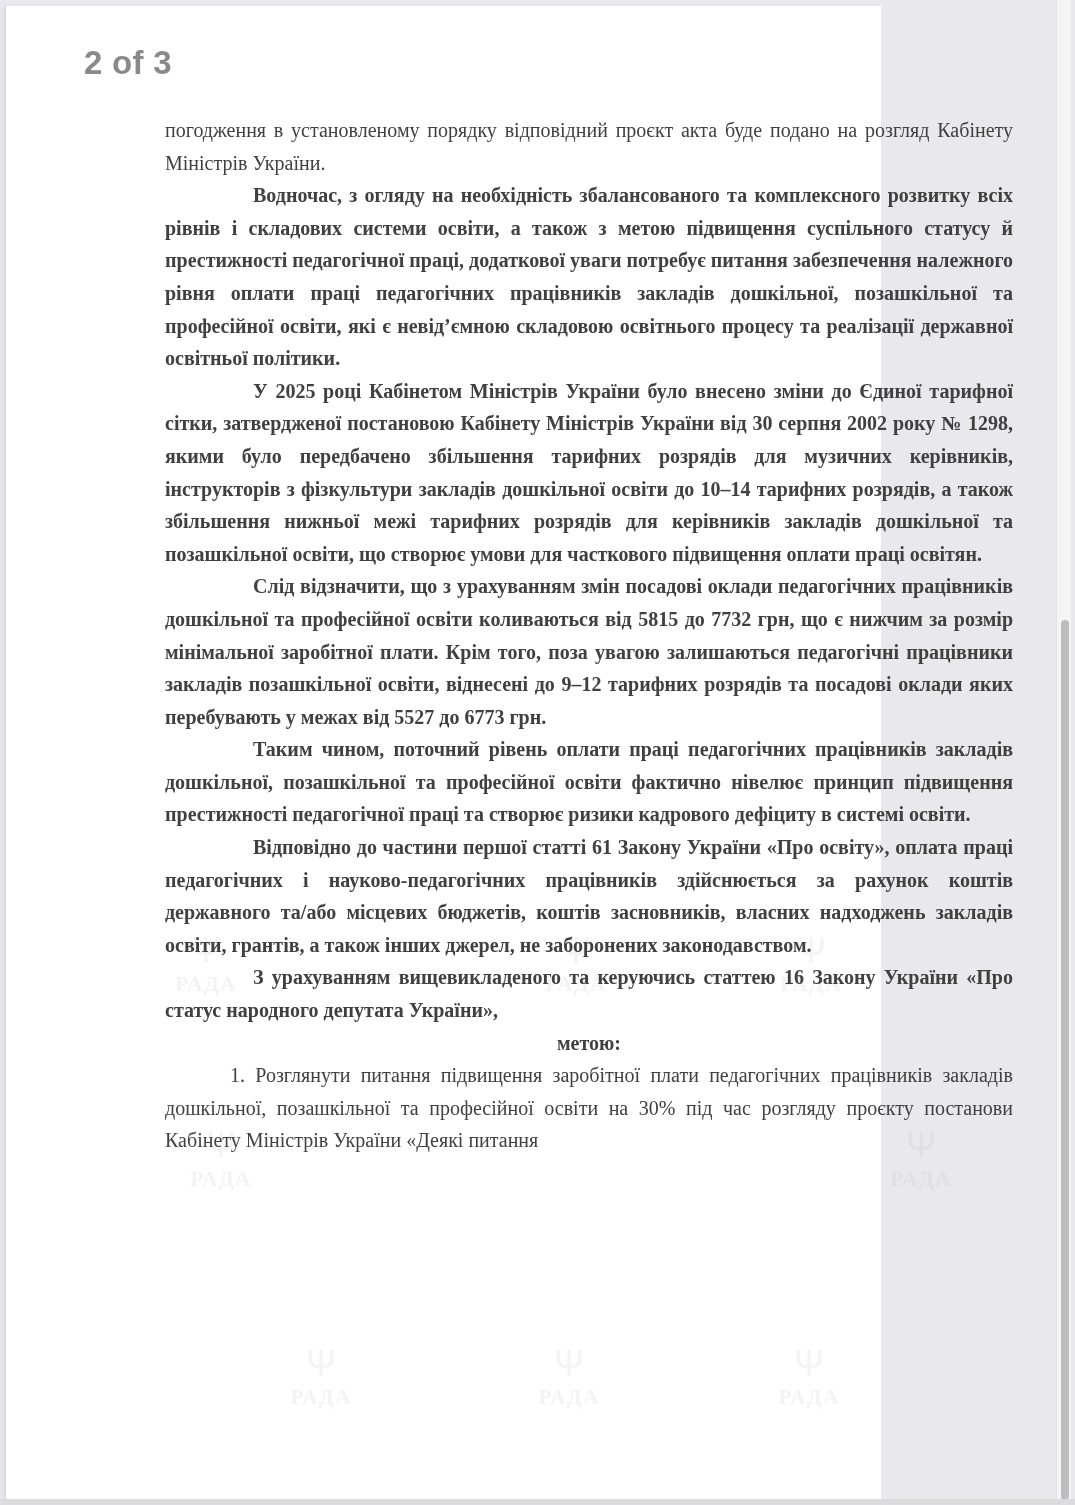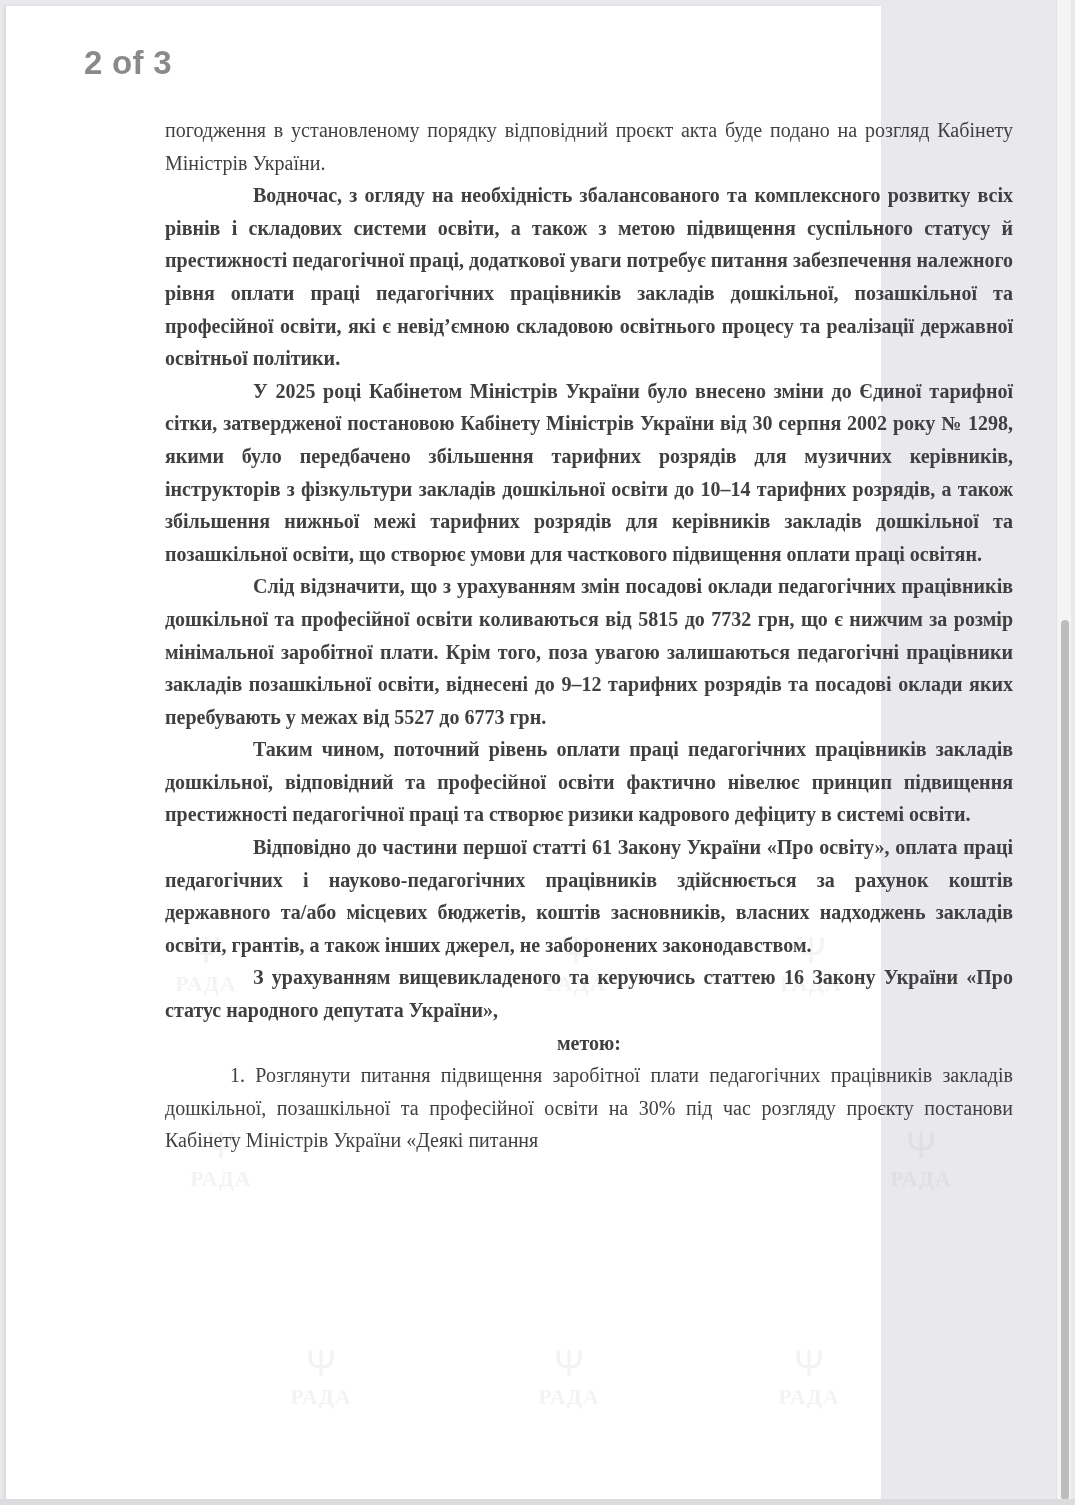--- a/index.html
+++ b/index.html
@@ -92,21 +92,21 @@
         <div class="trident">Ψ</div>
         <div class="wm-text">РАДА</div>
       </div>
   </div>
 
   <div class="doc">
     <p class="plain">погодження в установленому порядку відповідний проєкт акта буде подано на розгляд Кабінету Міністрів України.</p>
     <p class="indent">Водночас, з огляду на необхідність збалансованого та комплексного розвитку всіх рівнів і складових системи освіти, а також з метою підвищення суспільного статусу й престижності педагогічної праці, додаткової уваги потребує питання забезпечення належного рівня оплати праці педагогічних працівників закладів дошкільної, позашкільної та професійної освіти, які є невід’ємною складовою освітнього процесу та реалізації державної освітньої політики.</p>
     <p class="indent">У 2025 році Кабінетом Міністрів України було внесено зміни до Єдиної тарифної сітки, затвердженої постановою Кабінету Міністрів України від 30 серпня 2002 року № 1298, якими було передбачено збільшення тарифних розрядів для музичних керівників, інструкторів з фізкультури закладів дошкільної освіти до 10–14 тарифних розрядів, а також збільшення нижньої межі тарифних розрядів для керівників закладів дошкільної та позашкільної освіти, що створює умови для часткового підвищення оплати праці освітян.</p>
     <p class="indent">Слід відзначити, що з урахуванням змін посадові оклади педагогічних працівників дошкільної та професійної освіти коливаються від 5815 до 7732 грн, що є нижчим за розмір мінімальної заробітної плати. Крім того, поза увагою залишаються педагогічні працівники закладів позашкільної освіти, віднесені до 9–12 тарифних розрядів та посадові оклади яких перебувають у межах від 5527 до 6773 грн.</p>
-    <p class="indent">Таким чином, поточний рівень оплати праці педагогічних працівників закладів дошкільної, відповідний та професійної освіти фактично нівелює принцип підвищення престижності педагогічної праці та створює ризики кадрового дефіциту в системі освіти.</p>
+    <p class="indent">Таким чином, поточний рівень оплати праці педагогічних працівників закладів дошкільної, позашкільної та професійної освіти фактично нівелює принцип підвищення престижності педагогічної праці та створює ризики кадрового дефіциту в системі освіти.</p>
     <p class="indent">Відповідно до частини першої статті 61 Закону України «Про освіту», оплата праці педагогічних і науково-педагогічних працівників здійснюється за рахунок коштів державного та/або місцевих бюджетів, коштів засновників, власних надходжень закладів освіти, грантів, а також інших джерел, не заборонених законодавством.</p>
     <p class="indent">З урахуванням вищевикладеного та керуючись статтею 16 Закону України «Про статус народного депутата України»,</p>
     <p class="center">метою:</p>
     <p class="list">1. Розглянути питання підвищення заробітної плати педагогічних працівників закладів дошкільної, позашкільної та професійної освіти на 30% під час розгляду проєкту постанови Кабінету Міністрів України «Деякі питання</p>
   </div>
 </div>
 
 <div class="scrollbar-track"></div>
 <div class="scrollbar-thumb"></div>
 <div class="bottom-bar"></div>

